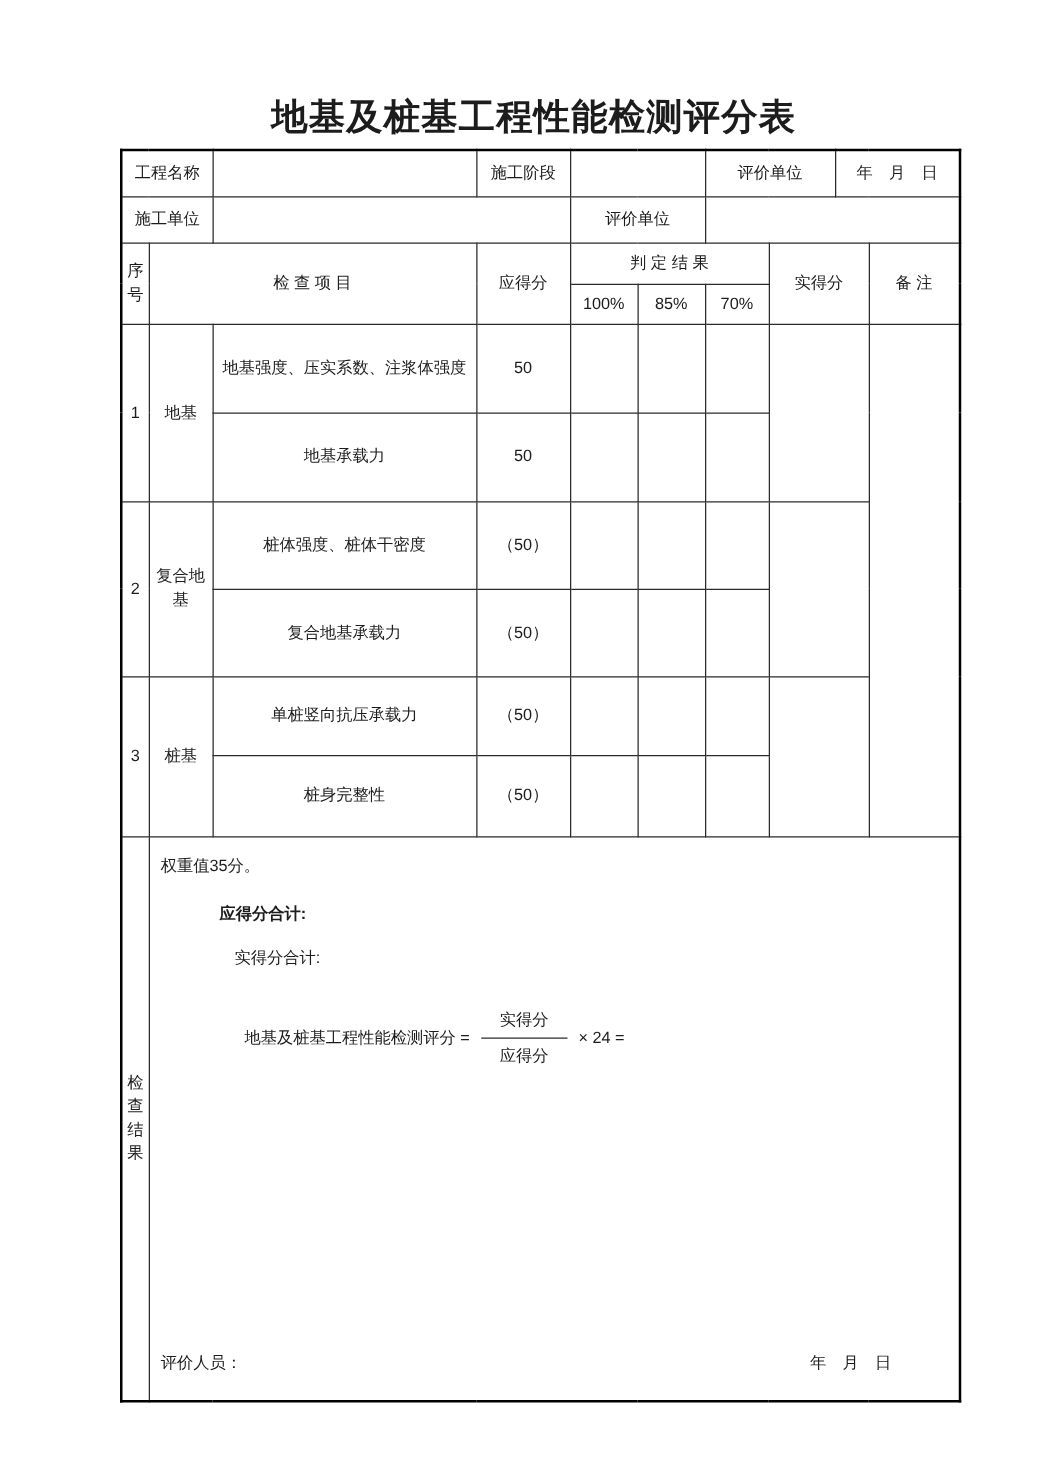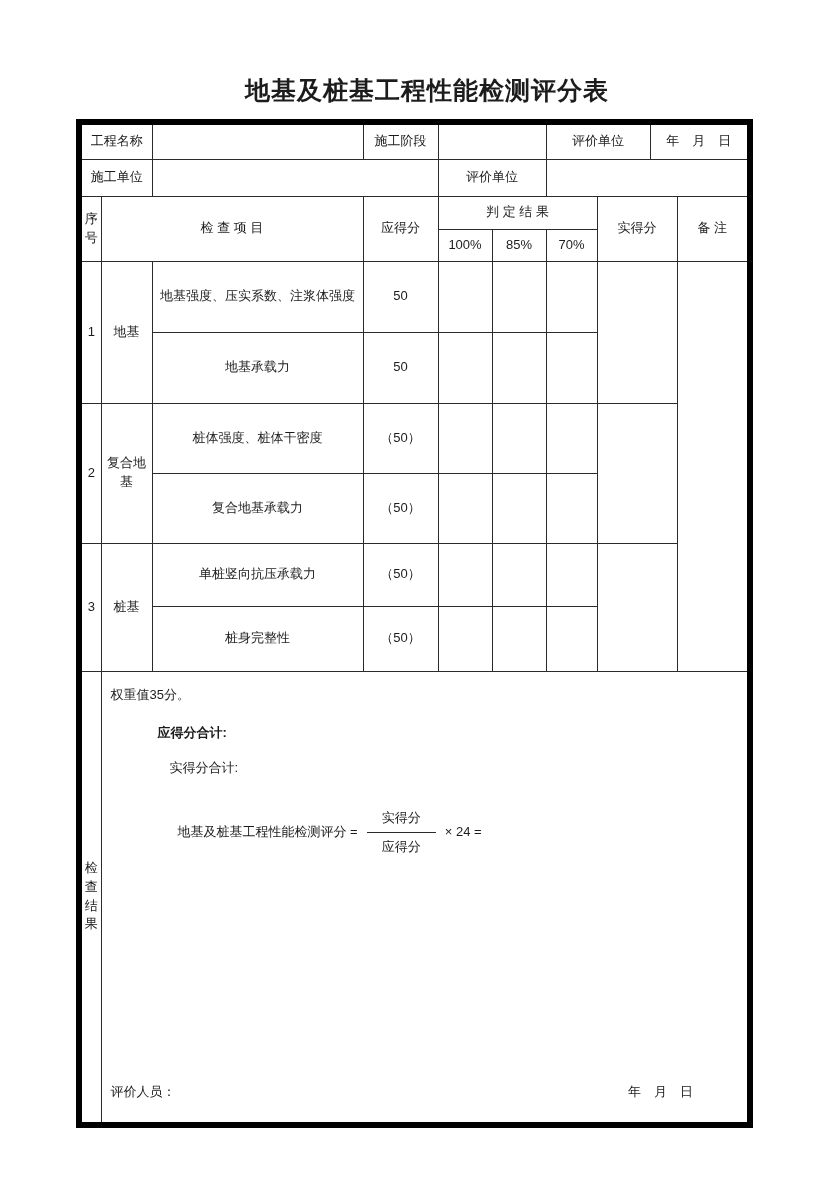--- a/index.html
+++ b/index.html
@@ -8,27 +8,27 @@
     width: 838px; height: 1186px;
     background: #ffffff;
     font-family: "Liberation Sans", sans-serif;
     color: #1c1c1c;
   }
   .page { position: relative; width: 838px; height: 1186px; background: #fff; overflow: hidden; }
 
   .doc-title {
     position: absolute; top: 74px; left: 0; width: 100%;
     text-align: center;
-    font-size: 25px; font-weight: bold; letter-spacing: 1px; padding-left: 16px;
+    font-size: 29px; font-weight: bold; letter-spacing: 1px; padding-left: 16px;
   }
 
   table.form {
-    position: absolute; left: 76px; top: 119px;
+    position: absolute; left: 96px; top: 119px;
     border-collapse: collapse; table-layout: fixed;
-    border: 6px solid #000000;
+    border: 2px solid #000000;
     width: 671px;
   }
   table.form td {
     border: 1px solid #2b2b2b;
     font-size: 13px;
     text-align: center; vertical-align: middle;
     padding: 0 2px;
     overflow: hidden;
     line-height: 1.45;
   }

